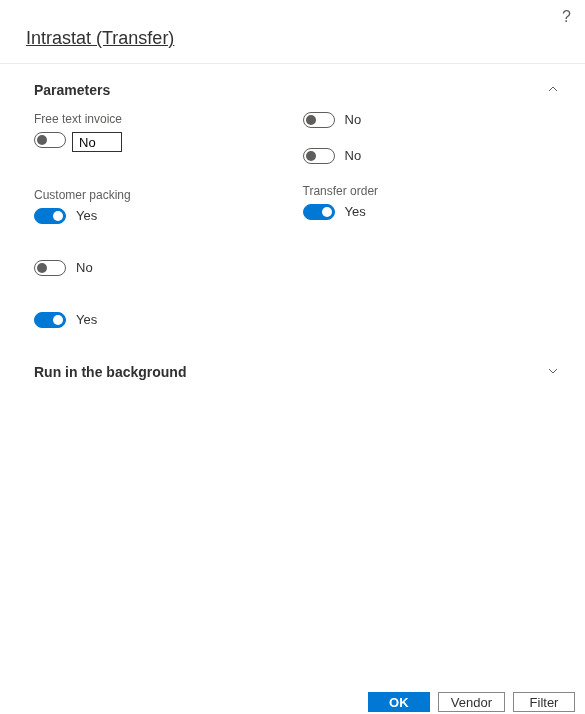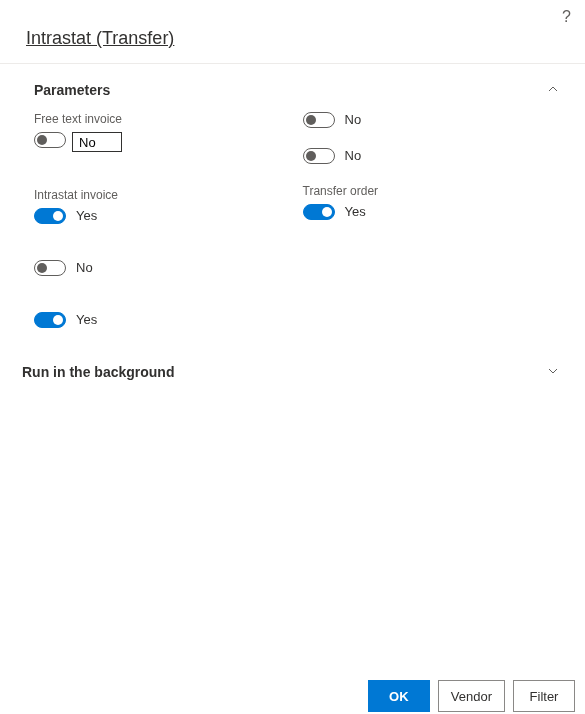--- a/index.html
+++ b/index.html
@@ -132,37 +132,37 @@
       bottom: 0;
       left: 0;
       right: 0;
       display: flex;
       justify-content: flex-end;
       gap: 8px;
       padding: 4px 10px 2px 10px;
     }
     .btn {
       min-width: 62px;
-      height: 32px;
+      height: 20px;
       font-size: 13px;
       font-family: inherit;
       cursor: pointer;
       border: 1px solid #8a8886;
       background: #fff;
       color: #323130;
       padding: 0 12px;
     }
     .btn.primary {
       background: #0078d4;
       border: 1px solid #0078d4;
       color: #fff;
       font-weight: 600;
     }
     .section-header.collapsed {
-      padding: 22px 26px 10px 22px;
+      padding: 22px 26px 10px 34px;
     }
   </style>
 </head>
 <body>
 
 <div class="help-area">?</div>
 
 <div class="dialog-title">Intrastat (Transfer)</div>
 
 <hr class="hr">
@@ -181,21 +181,21 @@
     <div class="field">
       <span class="field-label">Free text invoice</span>
       <div class="toggle-row">
         <div class="toggle off">
             <div class="knob"></div>
           </div>
         <input class="value-input" value="No" style="">
       </div>
     </div>
     <div class="field">
-      <span class="field-label">Intrastat invoice</span>
+      <span class="field-label">Customer packing</span>
       <div class="toggle-row">
         <div class="toggle on">
             <div class="knob"></div>
           </div>
         <span class="toggle-value">Yes</span>
       </div>
     </div>
     <div class="field">
       <div class="toggle-row">
         <div class="toggle off">

